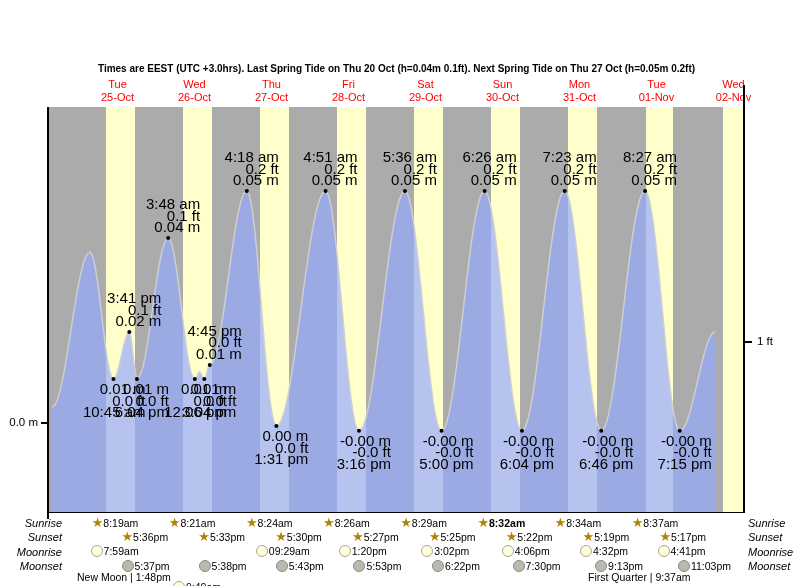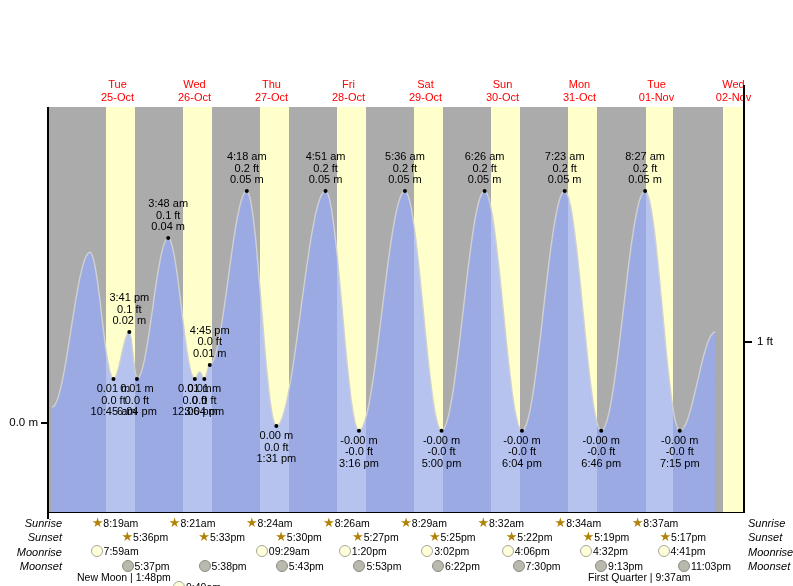--- a/index.html
+++ b/index.html
@@ -8,37 +8,38 @@
   .title{position:absolute;top:40px;left:0;width:760px;text-align:center;font-size:16.5px;}
   .subtitle{position:absolute;top:63px;left:0;width:793px;text-align:center;font-size:10px;font-weight:bold;}
   .date-label{position:absolute;top:78px;width:60px;margin-left:-30px;text-align:center;
               color:#f00;font-size:11px;line-height:12.5px;white-space:pre-line;}
   #plot{position:absolute;left:48px;top:107px;width:697px;height:406px;background:#ababab;overflow:hidden;}
   .dayband{position:absolute;top:0;height:406px;background:#ffffcc;}
   #curve-svg{position:absolute;left:0;top:0;}
   .axline{position:absolute;background:#000;}
   .tick{position:absolute;background:#000;height:2px;}
   .yl{position:absolute;font-size:11.5px;}
-  .anno{position:absolute;width:64px;margin-left:-32px;text-align:center;font-size:11px;
+  .anno{position:absolute;width:64px;margin-left:-32px;text-align:right;font-size:15px;
         line-height:11.5px;white-space:pre-line;}
   .astro-entry{position:absolute;font-size:10.5px;white-space:nowrap;}
   .astro-entry .t{vertical-align:middle;}
   .star-icon{color:#b28207;font-size:13px;vertical-align:middle;line-height:10px;}
   .moon-icon{display:inline-block;width:10px;height:10px;border-radius:50%;vertical-align:middle;margin-right:1px;}
   .moon-light{background:#ffffd9;border:1px solid #a8a89a;}
   .moon-dark{background:#b9b9ad;border:1px solid #8c8c80;}
   .astro-label{position:absolute;font-size:11px;font-style:italic;}
   .astro-label.left{left:0;width:62px;text-align:right;}
   .astro-label.right{left:748px;width:45px;text-align:left;}
   .phase{position:absolute;top:571px;font-size:10.5px;white-space:nowrap;}
 </style>
 </head>
 <body>
 
 <div id="page">
+  <div class="subtitle">Times are EEST (UTC +3.0hrs). Last Spring Tide on Thu 20 Oct (h=0.04m 0.1ft). Next Spring Tide on Thu 27 Oct (h=0.05m 0.2ft)</div>
 
   <div id="date-row">
       <div class="date-label" style="left: 117.5px;">Tue
 25-Oct</div>
       <div class="date-label" style="left: 194.5px;">Wed
 26-Oct</div>
       <div class="date-label" style="left: 271.5px;">Thu
 27-Oct</div>
       <div class="date-label" style="left: 348.5px;">Fri
 28-Oct</div>
@@ -167,21 +168,21 @@
     <div class="astro-label right" style="top:517px">Sunrise</div>
     <div class="astro-label right" style="top:531px">Sunset</div>
     <div class="astro-label right" style="top:546px">Moonrise</div>
     <div class="astro-label right" style="top:560px">Moonset</div>
     <div id="astro-entries">
         <div class="astro-entry" style="left: 91.6826px; top: 516px;"><span class="star-icon">★</span><span class="t">8:19am</span></div>
         <div class="astro-entry" style="left: 168.79px; top: 516px;"><span class="star-icon">★</span><span class="t">8:21am</span></div>
         <div class="astro-entry" style="left: 245.95px; top: 516px;"><span class="star-icon">★</span><span class="t">8:24am</span></div>
         <div class="astro-entry" style="left: 323.057px; top: 516px;"><span class="star-icon">★</span><span class="t">8:26am</span></div>
         <div class="astro-entry" style="left: 400.217px; top: 516px;"><span class="star-icon">★</span><span class="t">8:29am</span></div>
-        <div class="astro-entry" style="left: 477.378px; top: 516px;"><span class="star-icon">★</span><span class="t">8:32am</span></div>
+        <div class="astro-entry" style="left: 477.378px; top: 516px; font-weight: bold;"><span class="star-icon">★</span><span class="t">8:32am</span></div>
         <div class="astro-entry" style="left: 554.485px; top: 516px;"><span class="star-icon">★</span><span class="t">8:34am</span></div>
         <div class="astro-entry" style="left: 631.645px; top: 516px;"><span class="star-icon">★</span><span class="t">8:37am</span></div>
         <div class="astro-entry" style="left: 121.467px; top: 530px;"><span class="star-icon">★</span><span class="t">5:36pm</span></div>
         <div class="astro-entry" style="left: 198.306px; top: 530px;"><span class="star-icon">★</span><span class="t">5:33pm</span></div>
         <div class="astro-entry" style="left: 275.146px; top: 530px;"><span class="star-icon">★</span><span class="t">5:30pm</span></div>
         <div class="astro-entry" style="left: 351.985px; top: 530px;"><span class="star-icon">★</span><span class="t">5:27pm</span></div>
         <div class="astro-entry" style="left: 428.878px; top: 530px;"><span class="star-icon">★</span><span class="t">5:25pm</span></div>
         <div class="astro-entry" style="left: 505.718px; top: 530px;"><span class="star-icon">★</span><span class="t">5:22pm</span></div>
         <div class="astro-entry" style="left: 582.558px; top: 530px;"><span class="star-icon">★</span><span class="t">5:19pm</span></div>
         <div class="astro-entry" style="left: 659.451px; top: 530px;"><span class="star-icon">★</span><span class="t">5:17pm</span></div>

